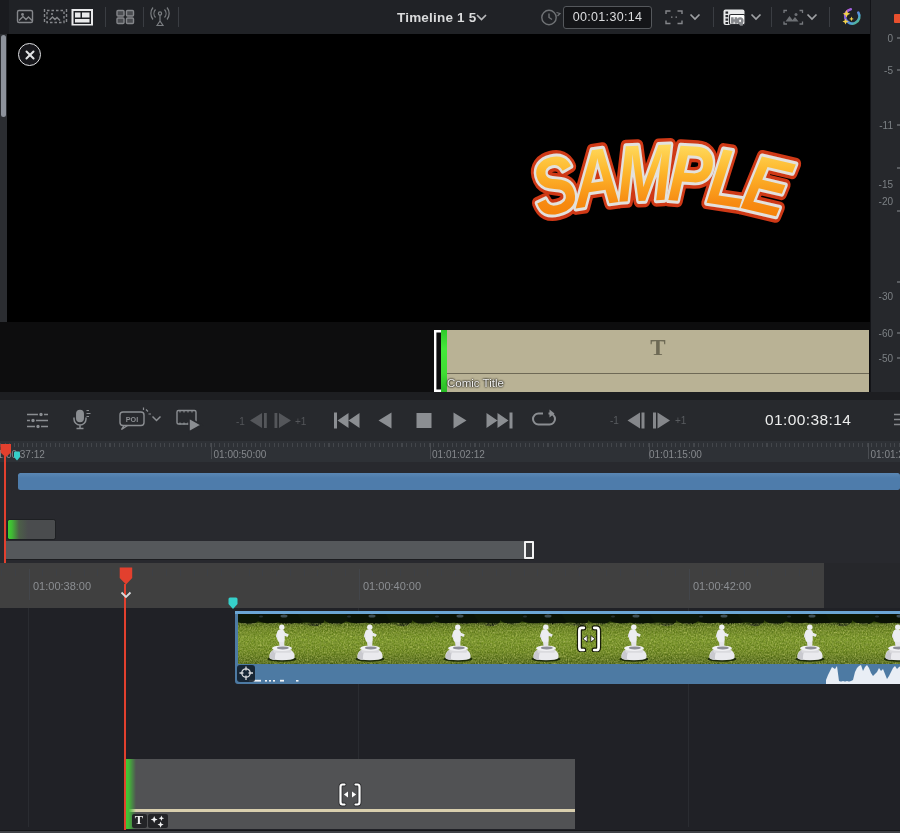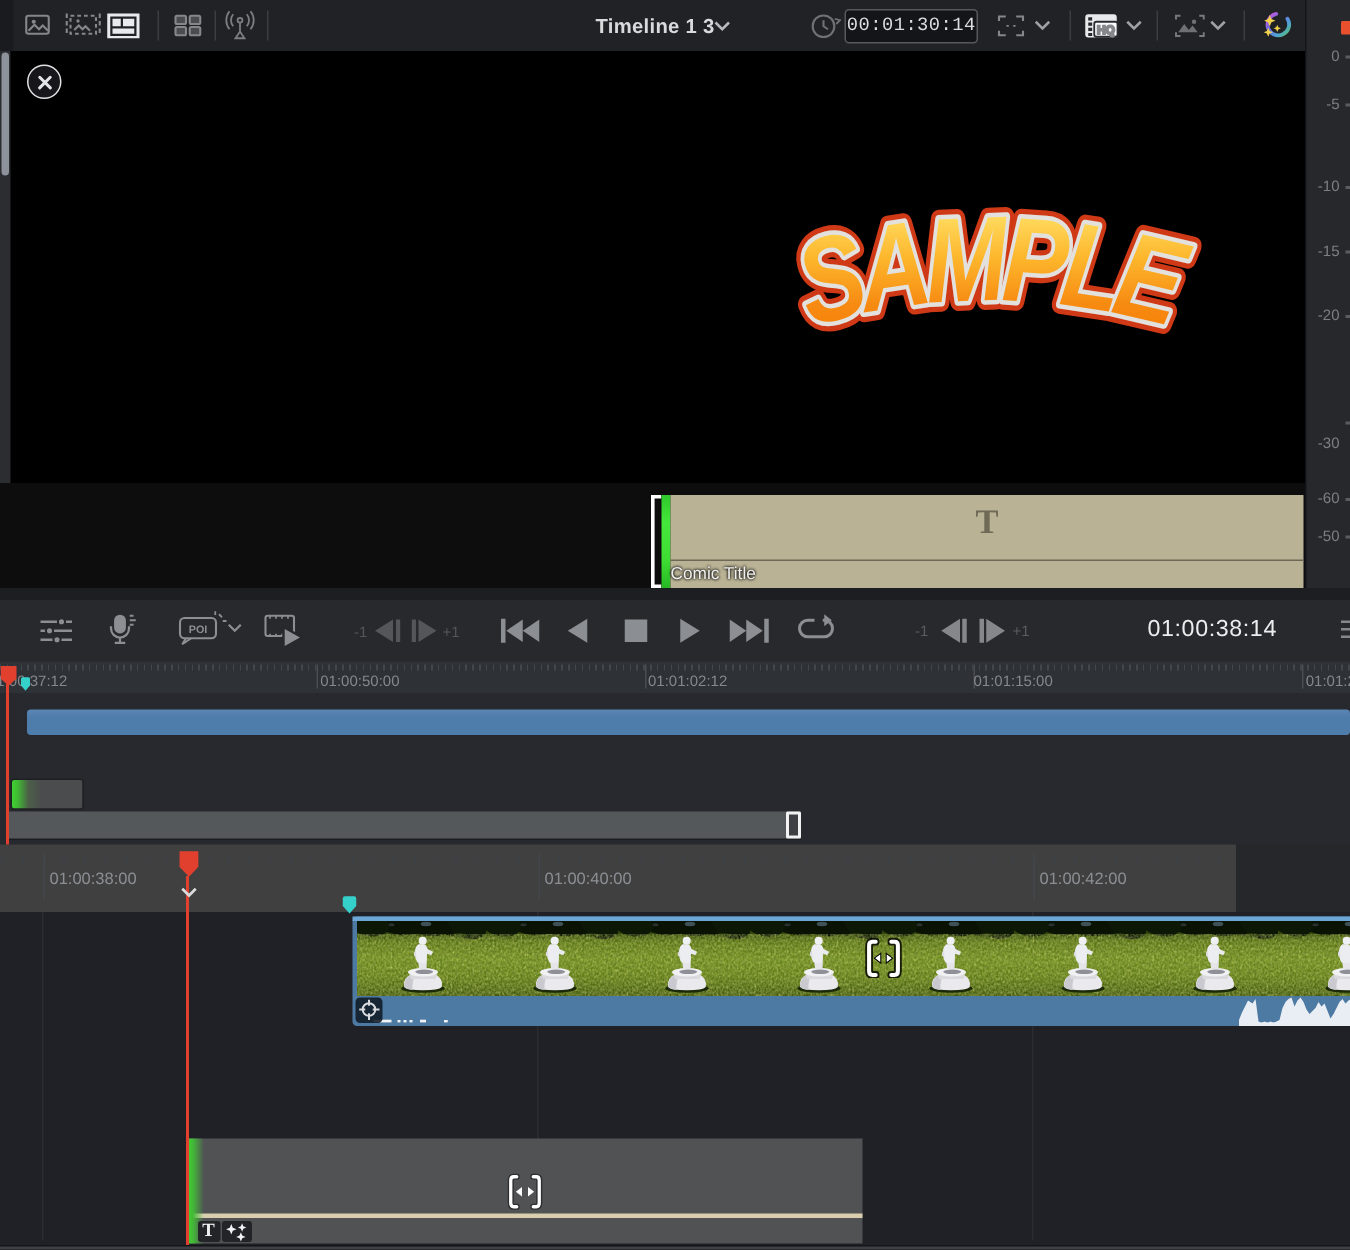--- a/index.html
+++ b/index.html
@@ -4,21 +4,21 @@
 <style>
   html,body{margin:0;padding:0;background:#26272b;}
   #app{position:relative;width:900px;height:833px;overflow:hidden;background:#26272b;
        font-family:"Liberation Sans",sans-serif;-webkit-font-smoothing:antialiased;opacity:0.9999;}
   .abs{position:absolute;}
   
   #topbar{left:0;top:0;width:900px;height:34px;background:#202226;border-bottom:1px solid #121316;}
   .vsep{position:absolute;top:7px;width:1px;height:20px;background:#3a3d42;}
   #tl-name{left:397px;top:9.5px;color:#d9dadb;font-size:13.5px;font-weight:bold;letter-spacing:.2px;}
   #tcbox{left:563px;top:6px;width:87px;height:21px;border:1px solid #55585c;border-radius:3px;
-         background:#141518;color:#dcdddf;font-size:12.5px;line-height:21px;text-align:center;letter-spacing:.3px;font-family:Liberation Mono, monospace;}
+         background:#141518;color:#dcdddf;font-size:12.5px;line-height:21px;text-align:center;letter-spacing:.3px;}
   
   #meter{left:870px;top:0;width:30px;height:392px;background:#26282c;border-left:1px solid #131418;}
   .mlab{position:absolute;right:8px;color:#7c8084;font-size:10px;transform:translateY(-50%);}
   .mtick{position:absolute;right:0px;width:4px;height:2px;background:#595c60;transform:translateY(-50%);}
   #clipind{position:absolute;left:23px;top:14px;width:7px;height:9px;background:#e8502e;border-radius:1px;}
   
   #vscroll{left:0;top:34px;width:7px;height:288px;background:#2b2d31;}
   #vthumb{left:1px;top:1px;width:5px;height:82px;background:#8d929b;border-radius:2.5px;position:absolute;}
   #viewer{left:7px;top:34px;width:863px;height:288px;background:#000;}
   #closebtn{left:11px;top:9px;width:21px;height:21px;border:1.7px solid #e0e1e3;border-radius:50%;
@@ -177,35 +177,35 @@
           </linearGradient>
         </defs>
       </g>
     </svg>
     <div class="vsep" style="left:105px"></div>
     <div class="vsep" style="left:143px"></div>
     <div class="vsep" style="left:178px"></div>
     <div class="vsep" style="left:713px"></div>
     <div class="vsep" style="left:771px"></div>
     <div class="vsep" style="left:829px"></div>
-    <div class="abs" id="tl-name">Timeline 1 3</div>
+    <div class="abs" id="tl-name">Timeline 1 5</div>
     <div class="abs" id="tcbox">00:01:30:14</div>
   </div>
 
   <div class="abs" id="meter">
     <div id="clipind"></div>
     <div class="mlab" style="top:38px">0</div>
       <div class="mtick" style="top:38px"></div>
     <div class="mlab" style="top:70px">-5</div>
       <div class="mtick" style="top:70px"></div>
-    <div class="mlab" style="top:125px">-10</div>
+    <div class="mlab" style="top:125px">-11</div>
       <div class="mtick" style="top:125px"></div>
-    <div class="mlab" style="top:168px">-15</div>
+    <div class="mlab" style="top:184px">-15</div>
       <div class="mtick" style="top:168px"></div>
-    <div class="mlab" style="top:211px">-20</div>
+    <div class="mlab" style="top:201px">-20</div>
       <div class="mtick" style="top:211px"></div>
     <div class="mlab" style="top:296px">-30</div>
       <div class="mtick" style="top:282px"></div>
     <div class="mlab" style="top:333px">-60</div>
       <div class="mtick" style="top:333px"></div>
     <div class="mlab" style="top:358px">-50</div>
       <div class="mtick" style="top:358px"></div>
   </div>
 
   <div class="abs" id="vscroll">

